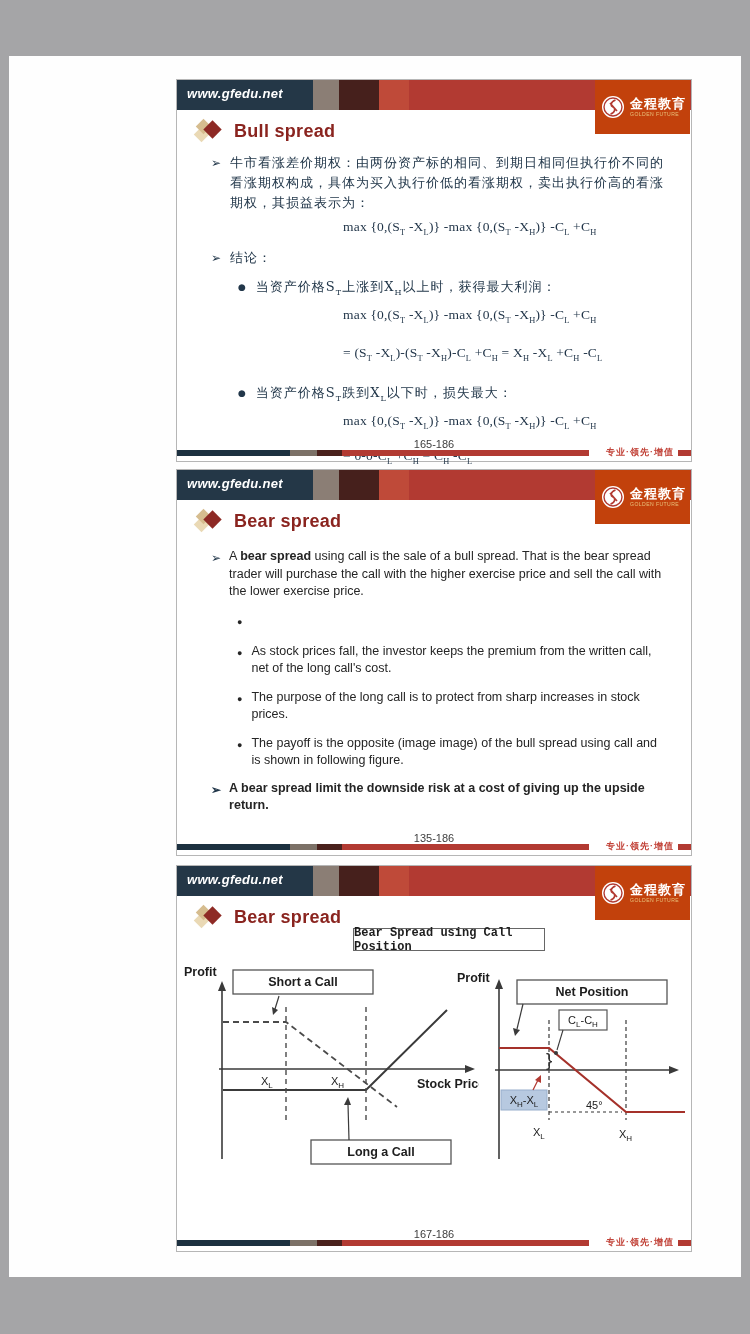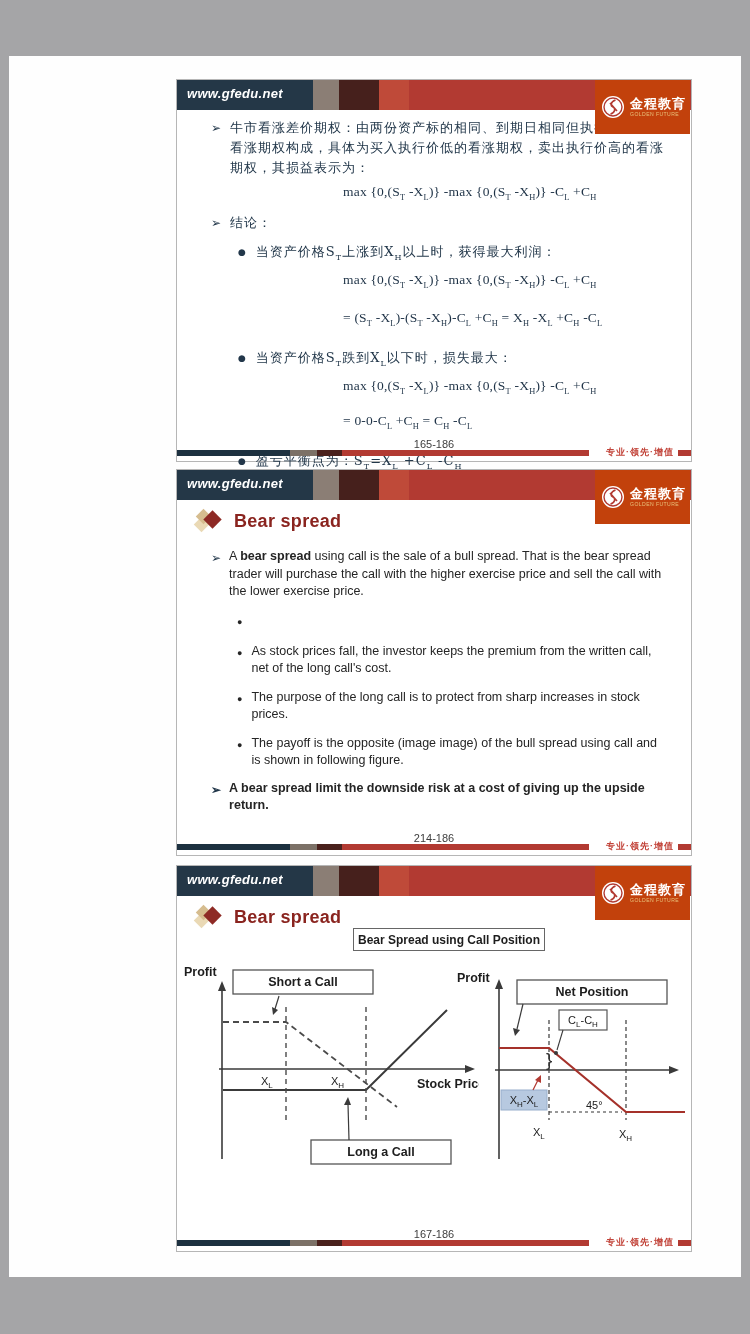--- a/index.html
+++ b/index.html
@@ -49,21 +49,21 @@
   sub{font-size:.62em;}
 
   
   .s2-body{padding:13px 22px 0 34px;color:#252525;font-size:12.5px;line-height:17.5px;}
   .s2-body .arrow-item{font-size:12.5px;line-height:17.5px;letter-spacing:0;color:#252525;}
   .s2-body .dot-item{margin:11px 0 0 26px;font-size:12.5px;line-height:17.5px;letter-spacing:0;}
   .bold{font-weight:bold;}
 
   
   .figbox{position:absolute;left:176px;top:62px;width:190px;height:21px;border:1.5px solid #666;
-          display:flex;align-items:center;justify-content:center;font-weight:bold;font-size:12px;color:#1d1d1d;background:#fff;}
+          display:flex;align-items:center;justify-content:center;font-weight:bold;font-size:12px;color:#1d1d1d;background:#fff;font-family:Liberation Mono, monospace;}
   .chartL{position:absolute;left:2px;top:88px;}
   .chartR{position:absolute;left:274px;top:88px;}
   .ax-lbl{font-weight:bold;font-size:12.5px;fill:#1d1d1d;font-family:"Liberation Sans",sans-serif;}
   .tick{font-size:11px;fill:#222;font-family:"Liberation Sans",sans-serif;}
   .tick .s{font-size:8px;}
   .boxlbl{font-weight:bold;font-size:12.5px;fill:#1d1d1d;font-family:"Liberation Sans",sans-serif;}
 </style>
 </head>
 <body>
 
@@ -83,20 +83,28 @@
             <circle cx="12" cy="12" r="11" fill="#fff"></circle>
             <circle cx="12" cy="12" r="9" fill="none" stroke="#b23a32" stroke-width="1.4"></circle>
             <path d="M14.5 5 C9 7,9.5 11,12 12 C15 13.2,14 18,9.5 19 M9 8 L16 16" stroke="#b23a32" stroke-width="1.6" fill="none"></path>
           </svg>
           <div>
             <div class="logo-cn">金程教育</div>
             <div class="logo-en">GOLDEN FUTURE</div>
           </div>
         </div>
       </div>
+      <div class="title-row">
+        <svg width="32" height="28" viewBox="0 0 32 28">
+          <rect x="3" y="12" width="11" height="11" fill="#ead9b5" transform="rotate(45 8.5 17.5)"></rect>
+          <rect x="5" y="4" width="11" height="11" fill="#d6bd8f" transform="rotate(45 10.5 9.5)"></rect>
+          <rect x="13" y="6" width="13" height="13" fill="#8e2a25" transform="rotate(45 19.5 12.5)"></rect>
+        </svg>
+        <span class="slide-title">Bull spread</span>
+      </div>
       <div class="s1-body">
         <div class="arrow-item">
           <span class="arrow">➢</span>
           <span>牛市看涨差价期权：由两份资产标的相同、到期日相同但执行价不同的看涨期权构成，具体为买入执行价低的看涨期权，卖出执行价高的看涨期权，其损益表示为：</span>
         </div>
         <div class="formula">max {0,(S<sub>T</sub> -X<sub>L</sub>)} -max {0,(S<sub>T</sub> -X<sub>H</sub>)} -C<sub>L</sub> +C<sub>H</sub></div>
         <div class="arrow-item" style="margin-top:5px">
           <span class="arrow">➢</span>
           <span>结论：</span>
         </div>
@@ -174,21 +182,21 @@
         </div>
         <div class="dot-item">
           <span class="dot">●</span>
           <span>The payoff is the opposite (image image) of the bull spread using call and is shown in following figure.</span>
         </div>
         <div class="arrow-item bold" style="margin-top:10px">
           <span class="arrow">➢</span>
           <span>A bear spread limit the downside risk at a cost of giving up the upside return.</span>
         </div>
       </div>
-      <div class="pagenum">214-186</div>
+      <div class="pagenum">135-186</div>
       <div class="fbar">
         <div class="fb fb1"></div>
           <div class="fb fb2"></div>
           <div class="fb fb3"></div>
           <div class="fb fb4"></div>
       </div>
       <div class="slogan">专业·领先·增值</div>
       <div class="fdash"></div>
     </div>
 

